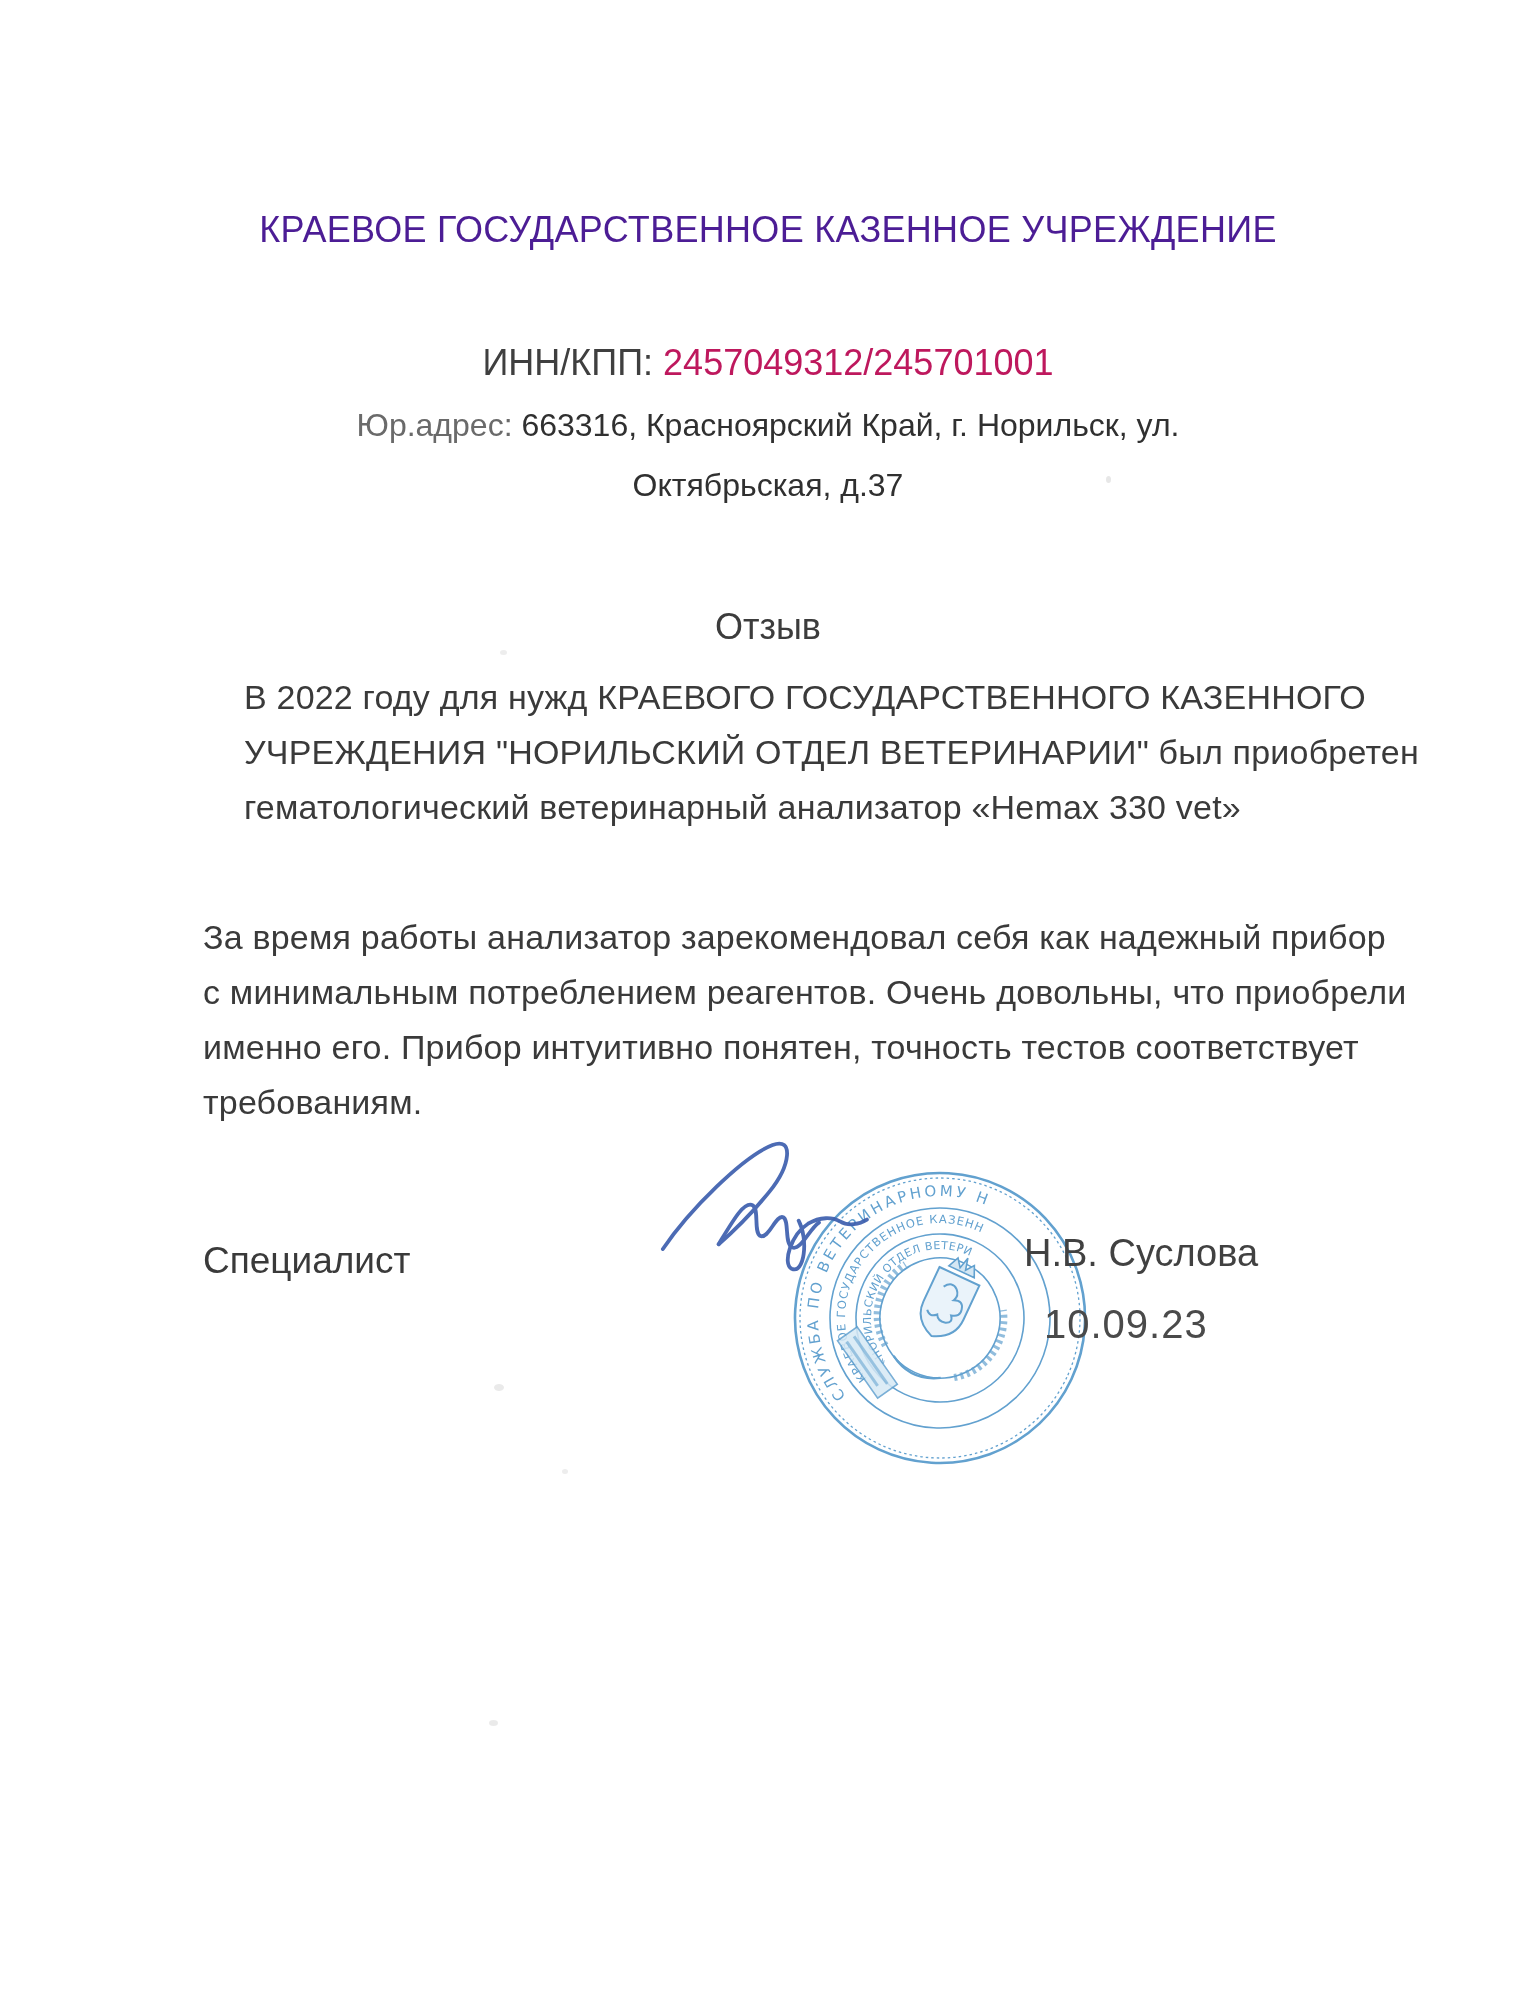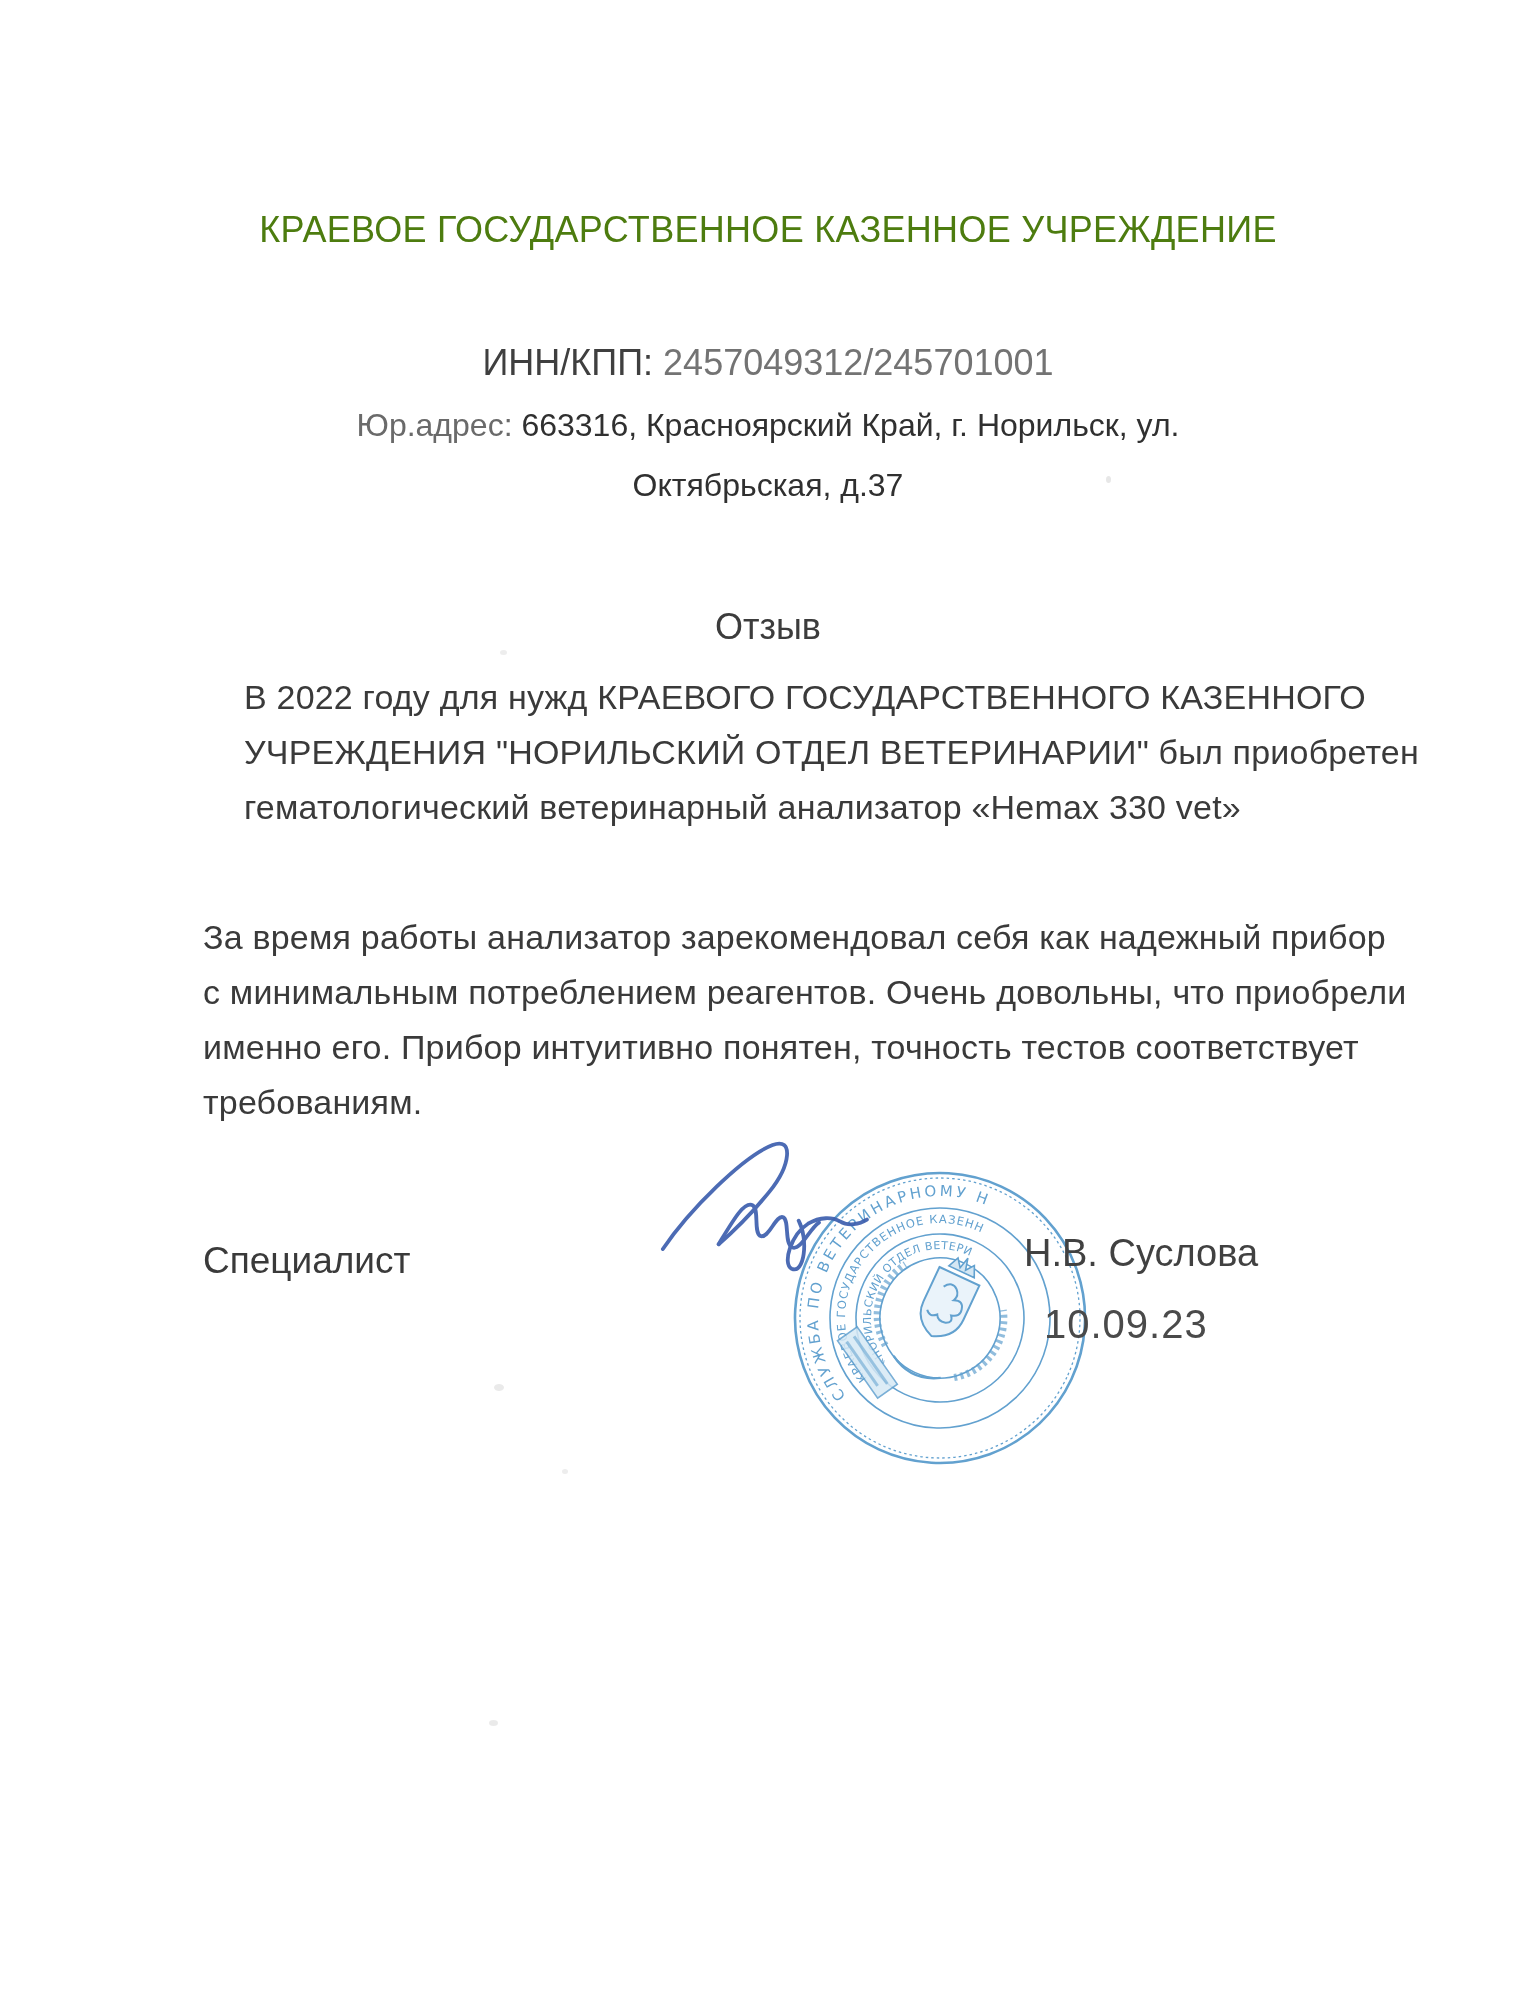--- a/index.html
+++ b/index.html
@@ -5,24 +5,24 @@
   html,body{margin:0;padding:0;background:#e8e8e8;}
   .page{
     position:relative;width:1536px;height:2000px;margin:0 auto;
     background:#ffffff;overflow:hidden;
     font-family:"Liberation Sans","DejaVu Sans",sans-serif;
     color:#3a3a3a;
   }
   .abs{position:absolute;}
   .center{left:0;right:0;text-align:center;}
 
-  .org-name{top:202px;font-size:36px;line-height:56px;color:#4d7c0f;letter-spacing:.3px;}
+  .org-name{top:202px;font-size:36px;line-height:56px;color:#4c1d95;letter-spacing:.3px;}
   .inn-line{top:342px;font-size:36px;}
   .inn-label{color:#3f3f3f;text-align:right;}
-  .inn-value{color:#737373;}
+  .inn-value{color:#be185d;}
   .address{top:395px;font-size:32px;line-height:60px;}
   .address-label{color:#6a6a6a;}
   .address-value{color:#303030;}
   .doc-title{top:606px;font-size:36px;color:#3c3c3c;}
 
   .para{
     left:203px;width:1205px;font-size:34px;line-height:55px;
     color:#3a3a3a;letter-spacing:.2px;text-align:left;
   }
   .para1{top:670px;margin-left:41px;}

